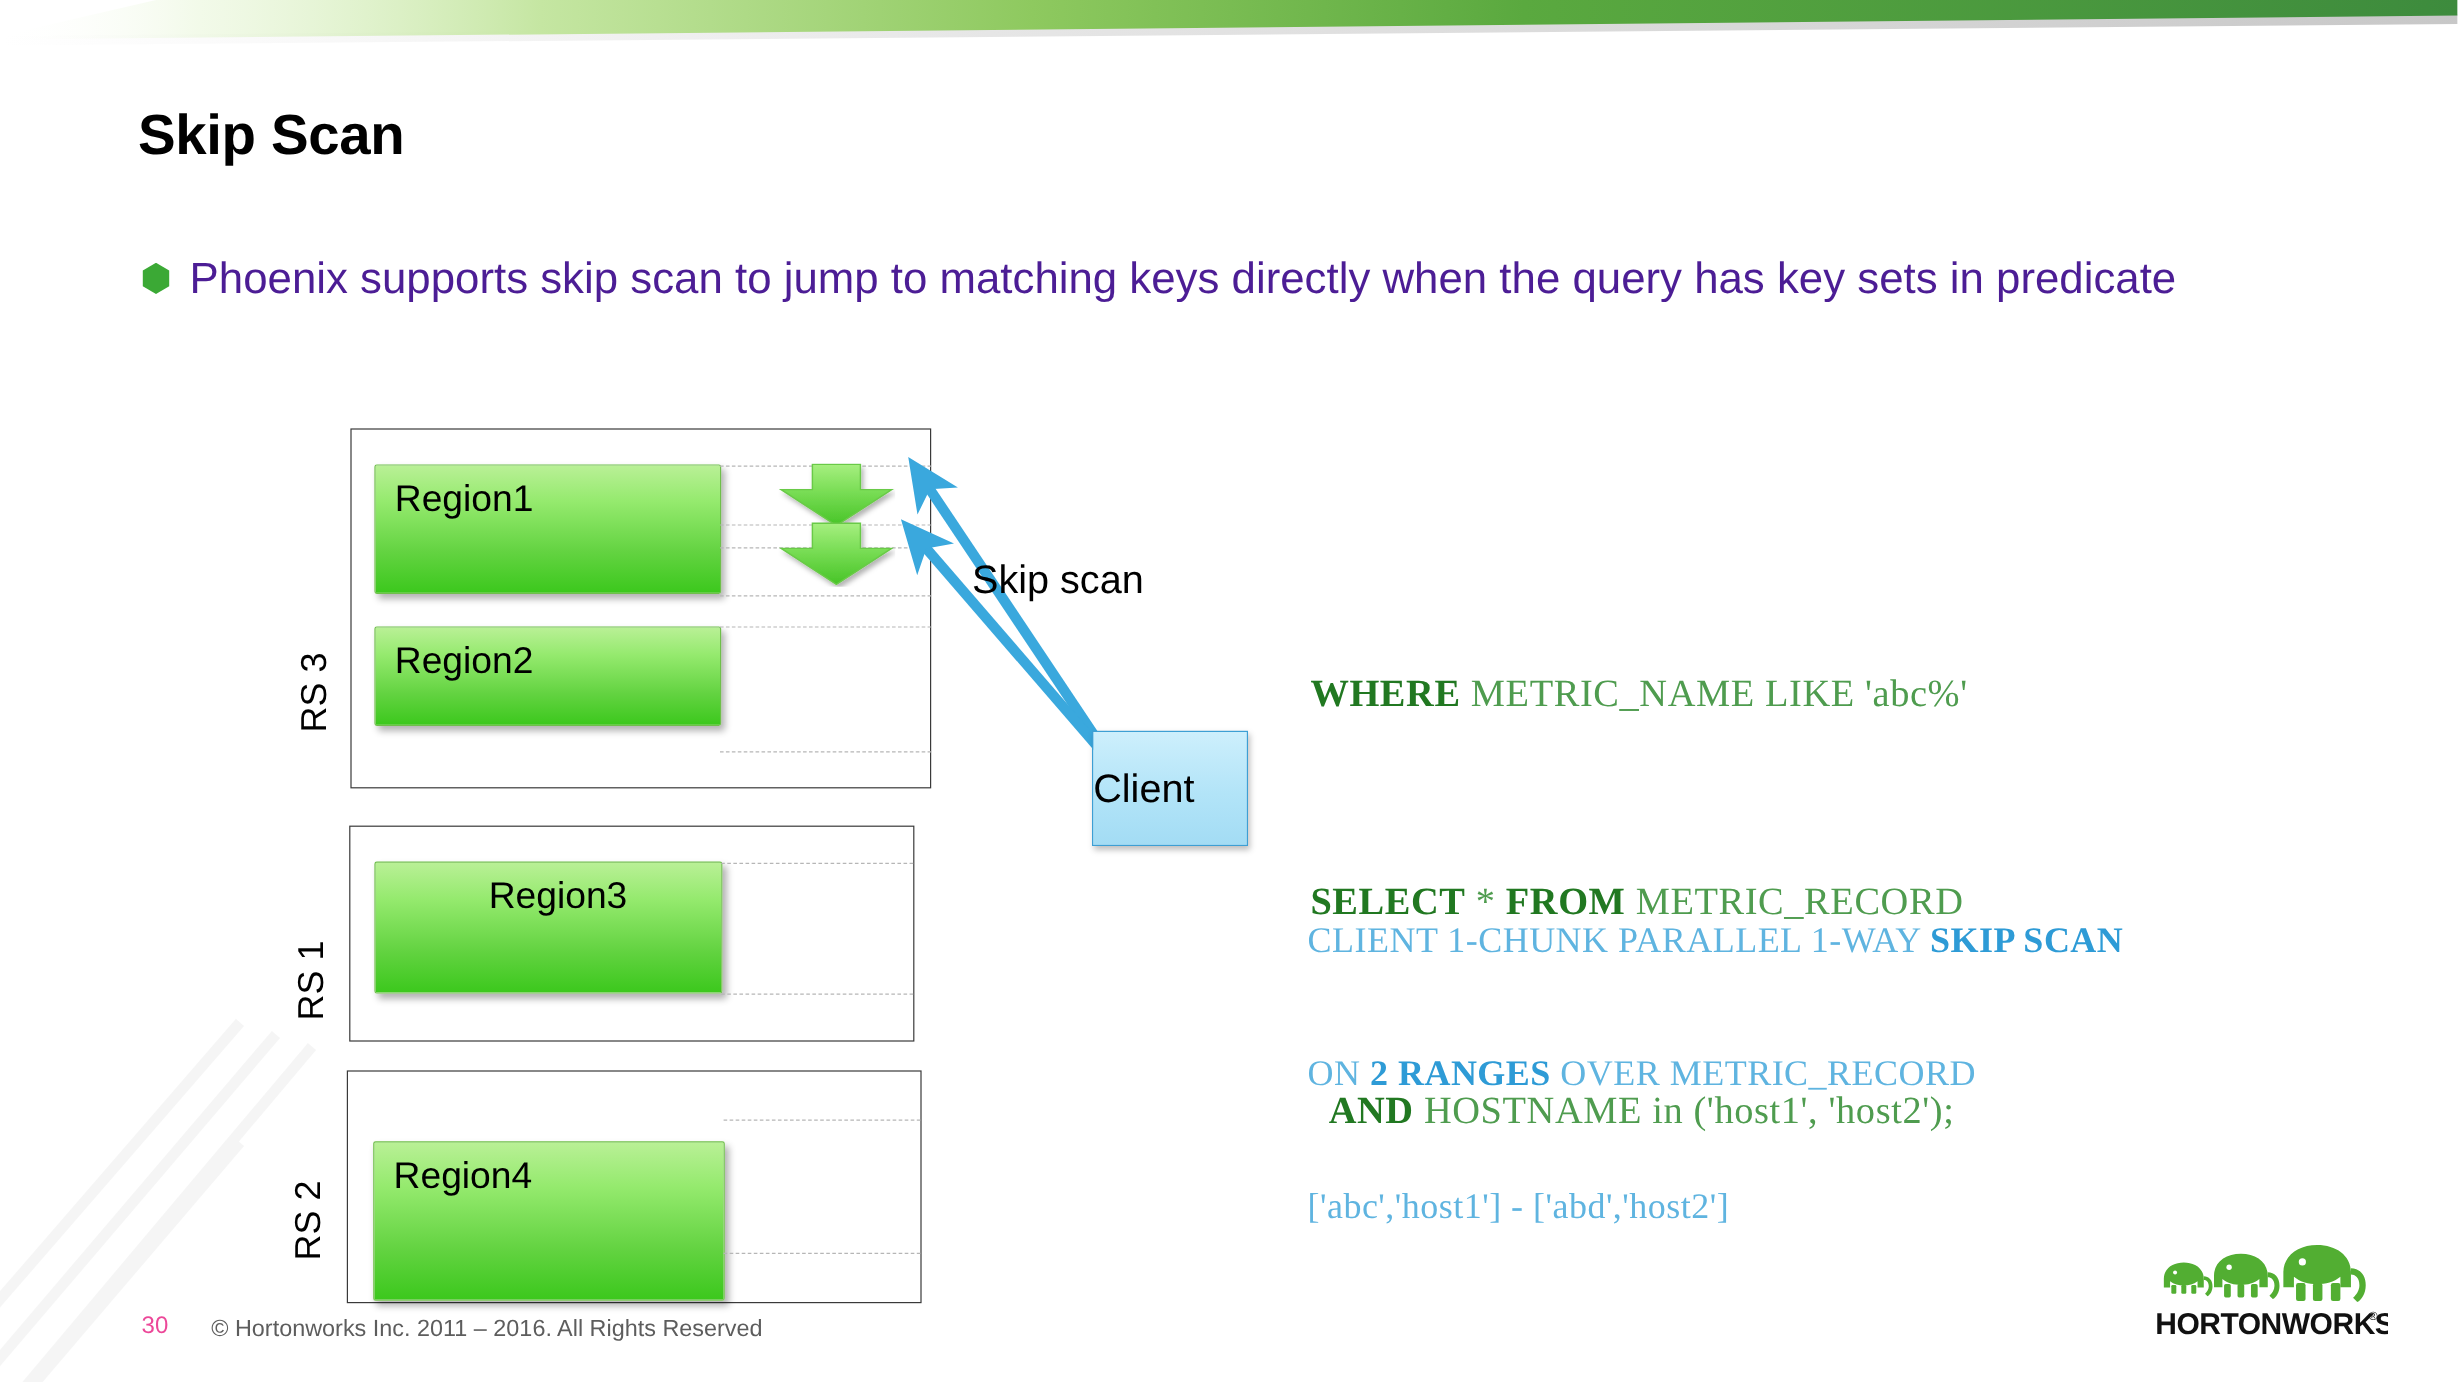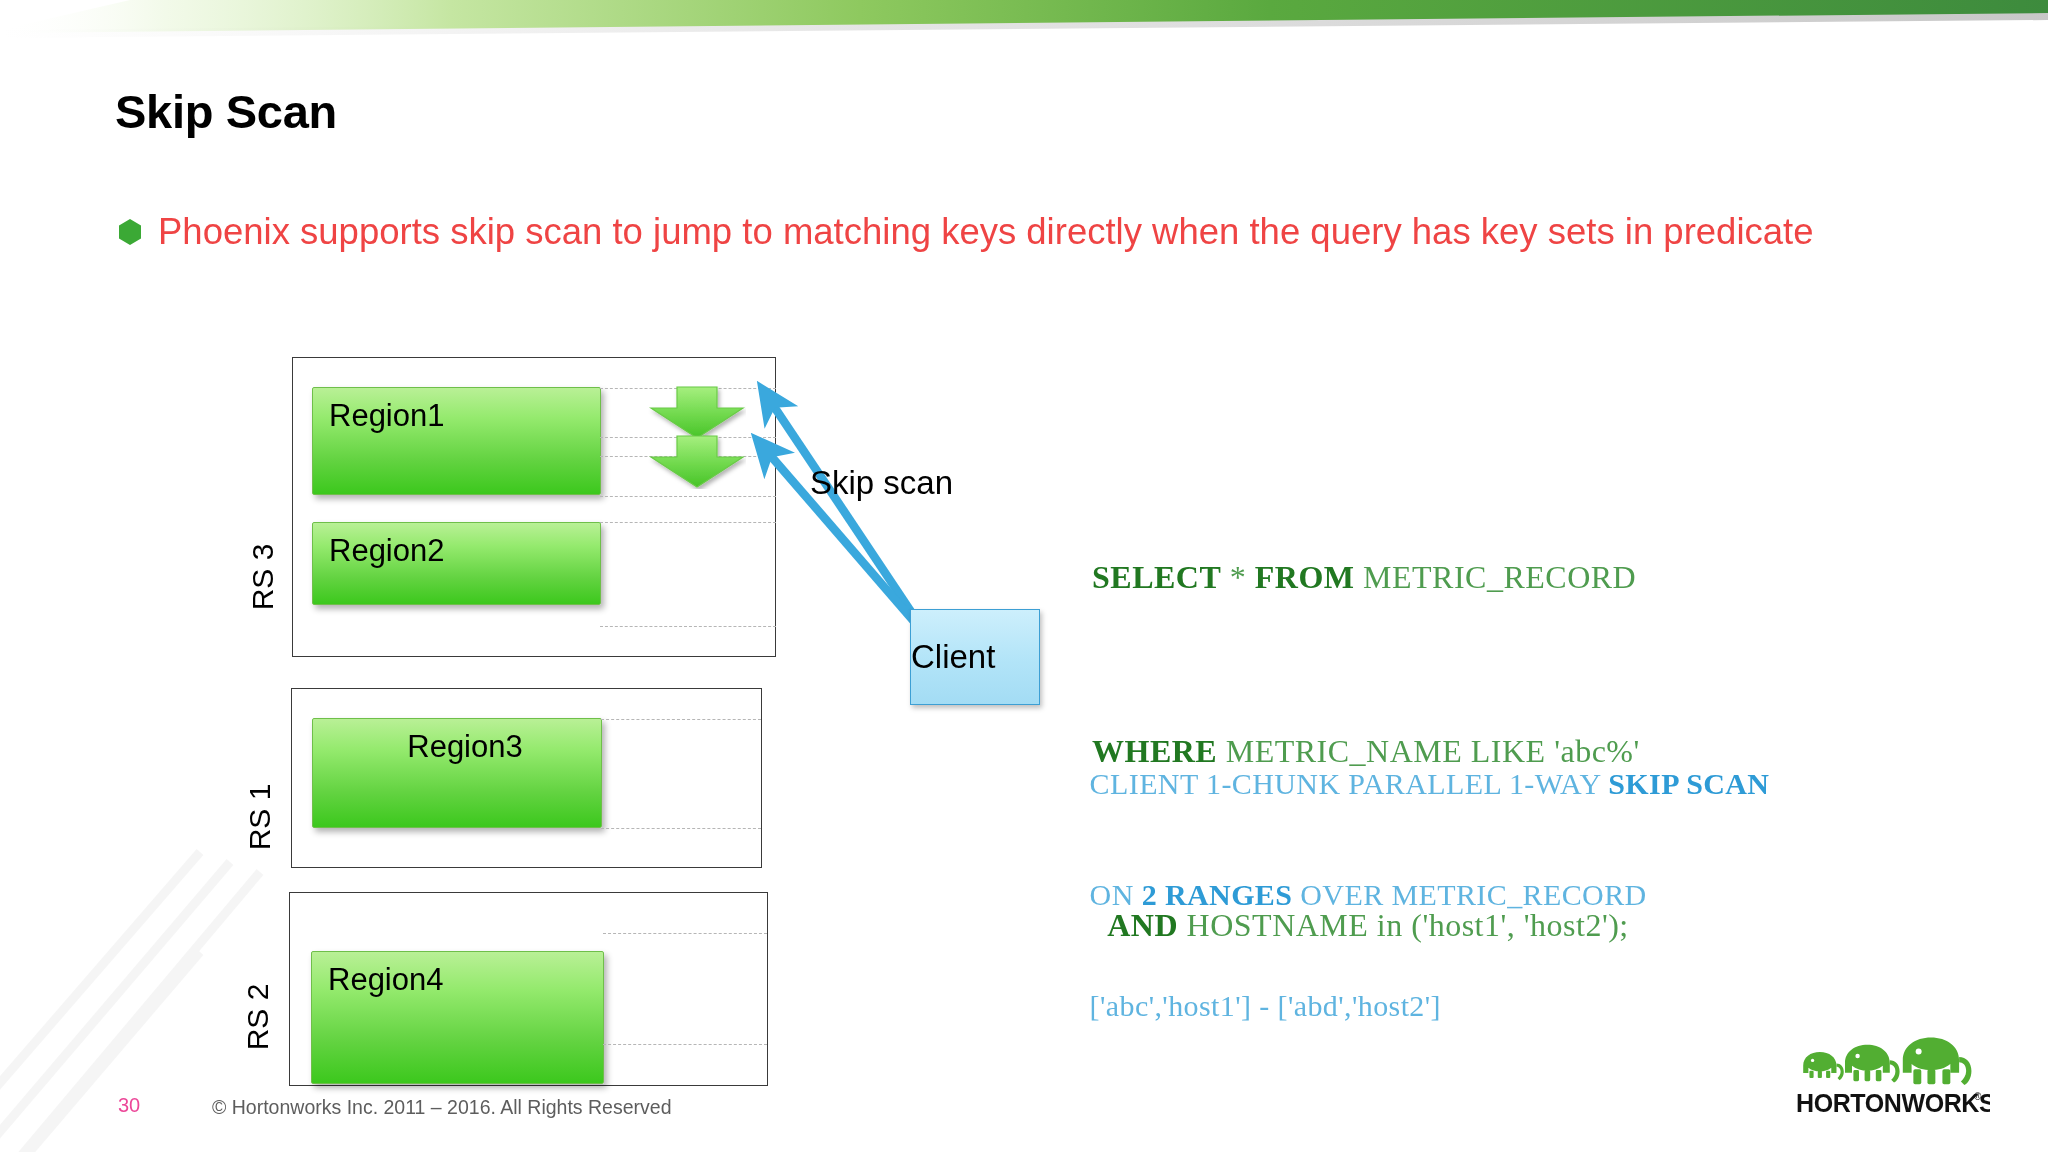--- a/index.html
+++ b/index.html
@@ -60,21 +60,21 @@
   #bullet-hex {
     width: 24px;
     height: 26px;
     flex: 0 0 auto;
     margin-top: 14px;
     margin-right: 16px;
   }
   #bullet-text {
     font-size: 36.5px;
     line-height: 54px;
-    color: #ef4444;
+    color: #4c1d95;
     max-width: 1760px;
   }
 
   
   #diagram {
     position: absolute;
     left: 0; top: 0;
     width: 2048px;
     height: 1152px;
     pointer-events: none;
@@ -204,21 +204,20 @@
     top: 1094px;
     font-size: 20px;
     color: #ec4899;
   }
   #copyright {
     position: absolute;
     left: 176px;
     top: 1096px;
     font-size: 19.5px;
     color: #5d5d5d;
-    margin-left: 36px;
   }
 
   
   #logo {
     position: absolute;
     left: 1794px;
     top: 1032px;
     width: 196px;
     height: 84px;
   }
@@ -342,24 +341,24 @@
 </svg>
 
 <div id="skip-scan-label">Skip scan</div>
 
 <div id="client-box">
   <span>Client</span>
 </div>
 
 <div id="code-panel">
   <div class="sql-line">
+    <span class="kw">WHERE</span><span> METRIC_NAME LIKE 'abc%'</span>
+  </div>
+  <div class="sql-line">
     <span class="kw">SELECT</span><span> * </span><span class="kw">FROM</span><span> METRIC_RECORD</span>
-  </div>
-  <div class="sql-line">
-    <span class="kw">WHERE</span><span> METRIC_NAME LIKE 'abc%'</span>
   </div>
   <div class="sql-line">
     <span class="kw">  AND</span><span> HOSTNAME in ('host1', 'host2');</span>
   </div>
 </div>
 
 <div id="plan-block">
   <div class="plan-line">
     <span>CLIENT 1-CHUNK PARALLEL 1-WAY </span><span class="kw">SKIP SCAN</span>
   </div>

